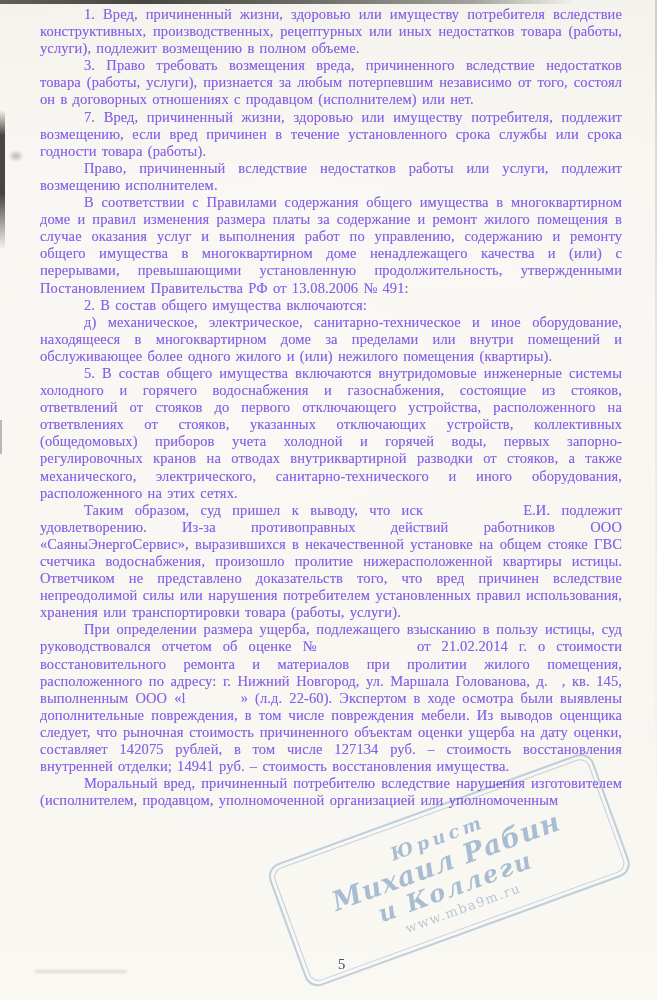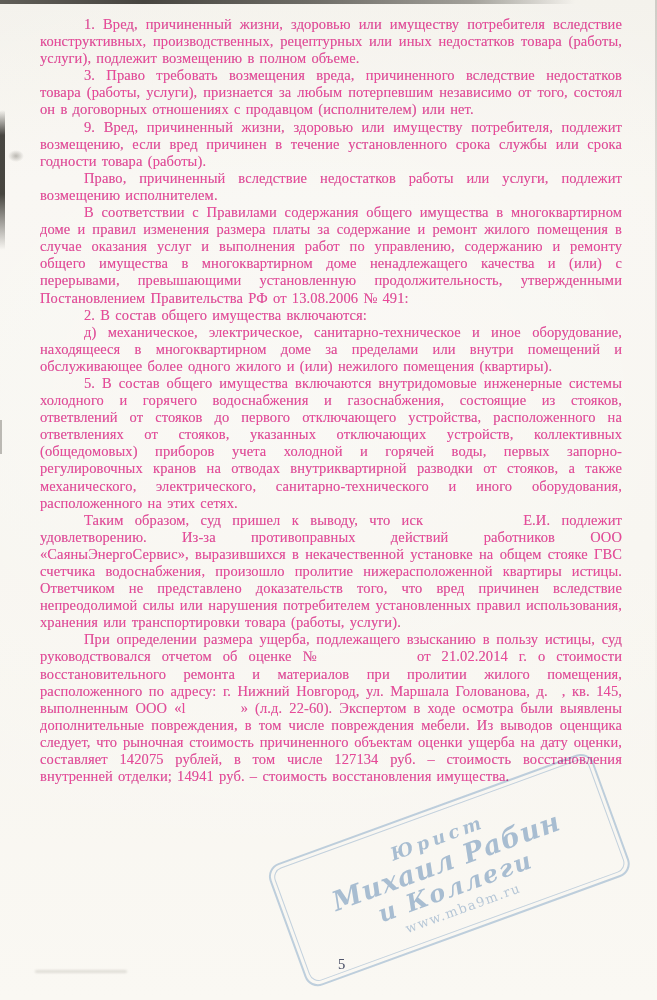--- a/index.html
+++ b/index.html
@@ -6,22 +6,22 @@
   body{
     width:657px;height:1000px;position:relative;overflow:hidden;
     background:
       radial-gradient(ellipse 900px 700px at 45% 40%, rgba(255,255,255,0.35), rgba(255,255,255,0) 70%),
       linear-gradient(180deg,#f4f2ec 0%,#f8f6f1 18%,#f7f5ef 55%,#faf8f3 100%);
     font-family:"Liberation Serif","DejaVu Serif",serif;
   }
   .scan{position:absolute;inset:0;}
   
   .content{
-    position:absolute;left:40px;top:16px;width:582px;z-index:2;
-    font-size:14.5px;line-height:17.1px;color:#ec4899;
+    position:absolute;left:40px;top:6px;width:582px;z-index:2;
+    font-size:14.5px;line-height:17.1px;color:#8b5cf6;
     text-align:justify;word-spacing:1.5px;letter-spacing:0.1px;
     text-shadow:0 0 0.6px rgba(81,86,112,0.38);
   }
   .content p{margin:0;text-indent:44px;}
   .gap{display:inline-block;height:2px;}
   
   .page-number{
     position:absolute;left:338px;top:956px;z-index:2;
     font-size:14.5px;color:#51566c;text-shadow:0 0 0.6px rgba(81,86,112,0.38);
   }
@@ -77,28 +77,29 @@
   }
 </style>
 </head>
 <body>
 
 <div class="scan">
 
   <div class="content">
       <p>1. Вред, причиненный жизни, здоровью или имуществу потребителя вследствие конструктивных, производственных, рецептурных или иных недостатков товара (работы, услуги), подлежит возмещению в полном объеме.</p>
       <p>3. Право требовать возмещения вреда, причиненного вследствие недостатков товара (работы, услуги), признается за любым потерпевшим независимо от того, состоял он в договорных отношениях с продавцом (исполнителем) или нет.</p>
-      <p>9. Вред, причиненный жизни, здоровью или имуществу потребителя, подлежит возмещению, если вред причинен в течение установленного срока службы или срока годности товара (работы).</p>
+      <p>7. Вред, причиненный жизни, здоровью или имуществу потребителя, подлежит возмещению, если вред причинен в течение установленного срока службы или срока годности товара (работы).</p>
       <p>Право, причиненный вследствие недостатков работы или услуги, подлежит возмещению исполнителем.</p>
       <p>В соответствии с Правилами содержания общего имущества в многоквартирном доме и правил изменения размера платы за содержание и ремонт жилого помещения в случае оказания услуг и выполнения работ по управлению, содержанию и ремонту общего имущества в многоквартирном доме ненадлежащего качества и (или) с перерывами, превышающими установленную продолжительность, утвержденными Постановлением Правительства РФ от 13.08.2006 № 491:</p>
       <p>2. В состав общего имущества включаются:</p>
       <p>д) механическое, электрическое, санитарно-техническое и иное оборудование, находящееся в многоквартирном доме за пределами или внутри помещений и обслуживающее более одного жилого и (или) нежилого помещения (квартиры).</p>
       <p>5. В состав общего имущества включаются внутридомовые инженерные системы холодного и горячего водоснабжения и газоснабжения, состоящие из стояков, ответвлений от стояков до первого отключающего устройства, расположенного на ответвлениях от стояков, указанных отключающих устройств, коллективных (общедомовых) приборов учета холодной и горячей воды, первых запорно-регулировочных кранов на отводах внутриквартирной разводки от стояков, а также механического, электрического, санитарно-технического и иного оборудования, расположенного на этих сетях.</p>
       <p>Таким образом, суд пришел к выводу, что иск<span class="gap" style="width: 100px;"></span>Е.И. подлежит удовлетворению. Из-за противоправных действий работников ООО «СаяныЭнергоСервис», выразившихся в некачественной установке на общем стояке ГВС счетчика водоснабжения, произошло пролитие нижерасположенной квартиры истицы. Ответчиком не представлено доказательств того, что вред причинен вследствие непреодолимой силы или нарушения потребителем установленных правил использования, хранения или транспортировки товара (работы, услуги).</p>
       <p>При определении размера ущерба, подлежащего взысканию в пользу истицы, суд руководствовался отчетом об оценке №<span class="gap" style="width: 95px;"></span>от 21.02.2014 г. о стоимости восстановительного ремонта и материалов при пролитии жилого помещения, расположенного по адресу: г. Нижний Новгород, ул. Маршала Голованова, д.<span class="gap" style="width: 14px;"></span>, кв. 145, выполненным ООО «l<span class="gap" style="width: 55px;"></span>» (л.д. 22-60). Экспертом в ходе осмотра были выявлены дополнительные повреждения, в том числе повреждения мебели. Из выводов оценщика следует, что рыночная стоимость причиненного объектам оценки ущерба на дату оценки, составляет 142075 рублей, в том числе 127134 руб. – стоимость восстановления внутренней отделки; 14941 руб. – стоимость восстановления имущества.</p>
+      <p>Моральный вред, причиненный потребителю вследствие нарушения изготовителем (исполнителем, продавцом, уполномоченной организацией или уполномоченным</p>
     </div>
 
   <div class="stamp">
     <div class="stamp-inner">
       <div class="stamp-l1">Юрист</div>
       <div class="stamp-l2">Михаил Рабин</div>
       <div class="stamp-l3">и Коллеги</div>
       <div class="stamp-l4">www.mba9m.ru</div>
     </div>
   </div>

